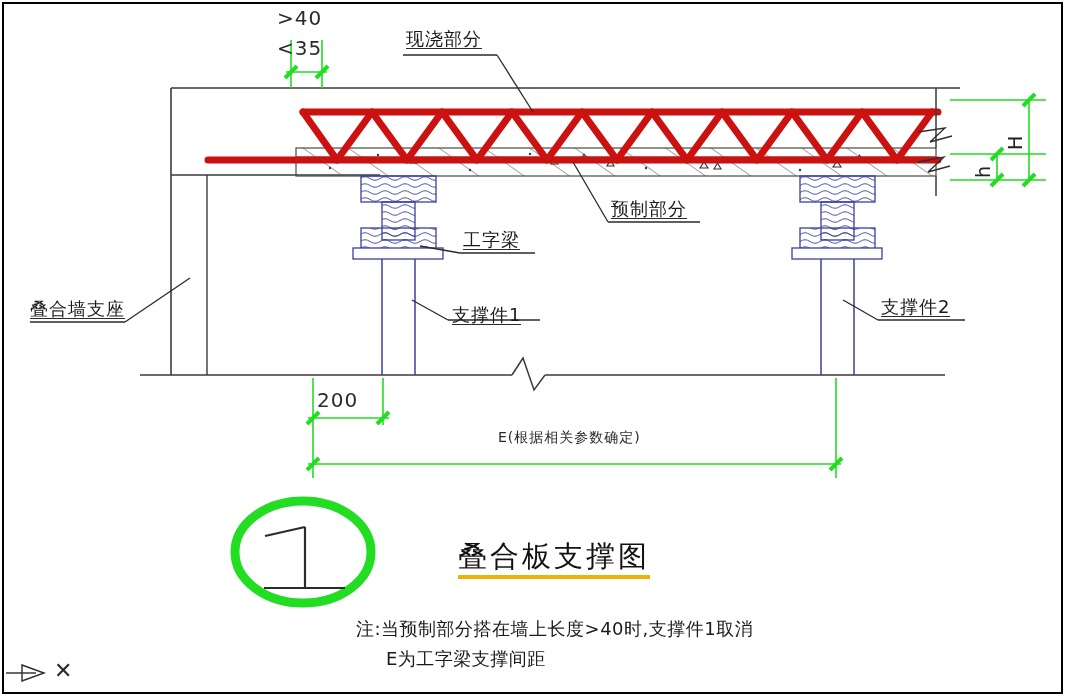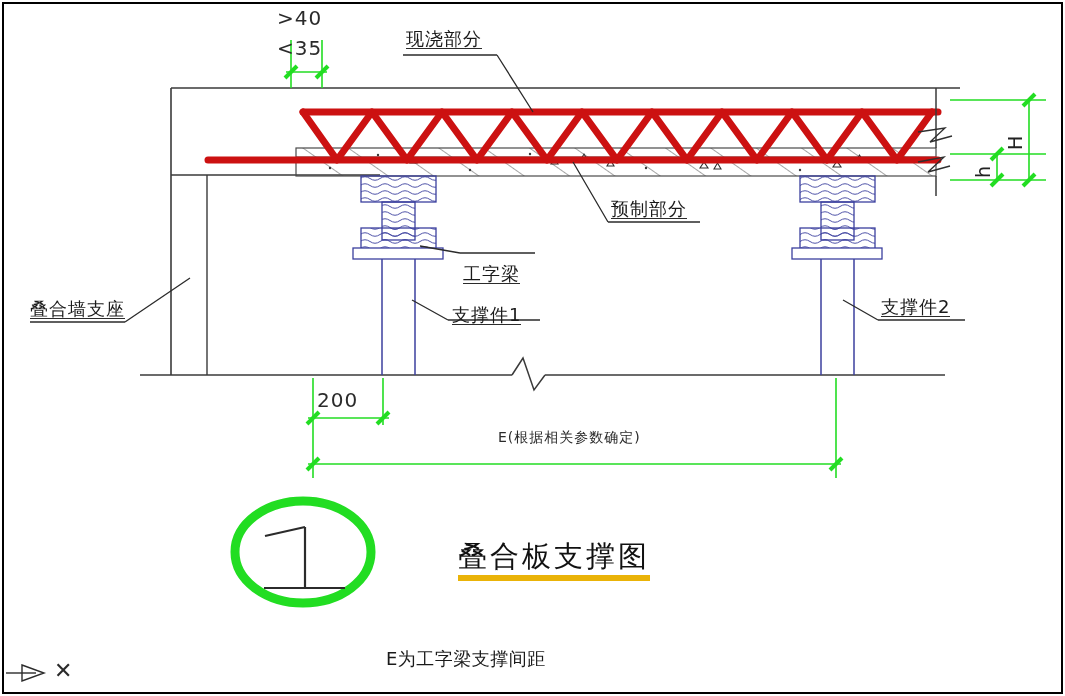--- a/index.html
+++ b/index.html
@@ -27,21 +27,21 @@
     font-family: "DejaVu Sans", "Liberation Sans", sans-serif;
     line-height: 1;
     user-select: none;
   }
   .cjk { font-family: "DejaVu Sans", "Liberation Sans", sans-serif; }
   .underline-lbl { border-bottom: 1.4px solid #2b2b2b; padding-bottom: 0; }
   .title-lbl {
     font-size: 29px;
     letter-spacing: 3px;
     color: #111;
-    border-bottom: 6px solid #eab308;
+    border-bottom: 4px solid #eab308;
     padding-bottom: 4px;
   }
   .dim-text {
     color: #2b2b2b;
     font-size: 20px;
     letter-spacing: 1px;
   }
   .note-text {
     font-size: 18px;
     color: #1a1a1a;
@@ -215,36 +215,37 @@
   </svg>
 
   <div class="lbl dim-text" style="left:277px; top:8px;">&gt;40</div>
 
   <div class="lbl dim-text" style="left:277px; top:38px;">&lt;35</div>
 
   <div class="lbl cjk lead-lbl underline-lbl" style="left:406px; top:30px;">现浇部分</div>
 
   <div class="lbl cjk lead-lbl underline-lbl" style="left:611px; top:200px;">预制部分</div>
 
-  <div class="lbl cjk lead-lbl underline-lbl" style="left:463px; top:231px;margin-top:34px;">工字梁</div>
+  <div class="lbl cjk lead-lbl underline-lbl" style="left:463px; top:231px;">工字梁</div>
 
   <div class="lbl cjk lead-lbl underline-lbl" style="left:452px; top:306px;">支撑件1</div>
 
   <div class="lbl cjk lead-lbl underline-lbl" style="left:881px; top:298px;">支撑件2</div>
 
   <div class="lbl cjk lead-lbl underline-lbl" style="left:30px; top:300px;">叠合墙支座</div>
 
   <div class="lbl vert-lbl" style="left:1006px; top:150px;">H</div>
 
   <div class="lbl vert-lbl" style="left:974px; top:178px;">h</div>
 
   <div class="lbl dim-text" style="left:317px; top:390px;">200</div>
 
   <div class="lbl cjk dim-text" style="left:498px; top:430px; font-size:14px;">E(根据相关参数确定)</div>
 
   <div class="lbl cjk title-lbl" style="left:458px; top:542px;">叠合板支撑图</div>
 
+  <div class="lbl cjk note-text" style="left:356px; top:620px;">注:当预制部分搭在墙上长度&gt;40时,支撑件1取消</div>
 
   <div class="lbl cjk note-text" style="left:386px; top:650px;">E为工字梁支撑间距</div>
 
   <div class="lbl" style="left:54px; top:660px; font-size:22px; color:#2b2b2b;">✕</div>
 
 </div>
 
 </body></html>

